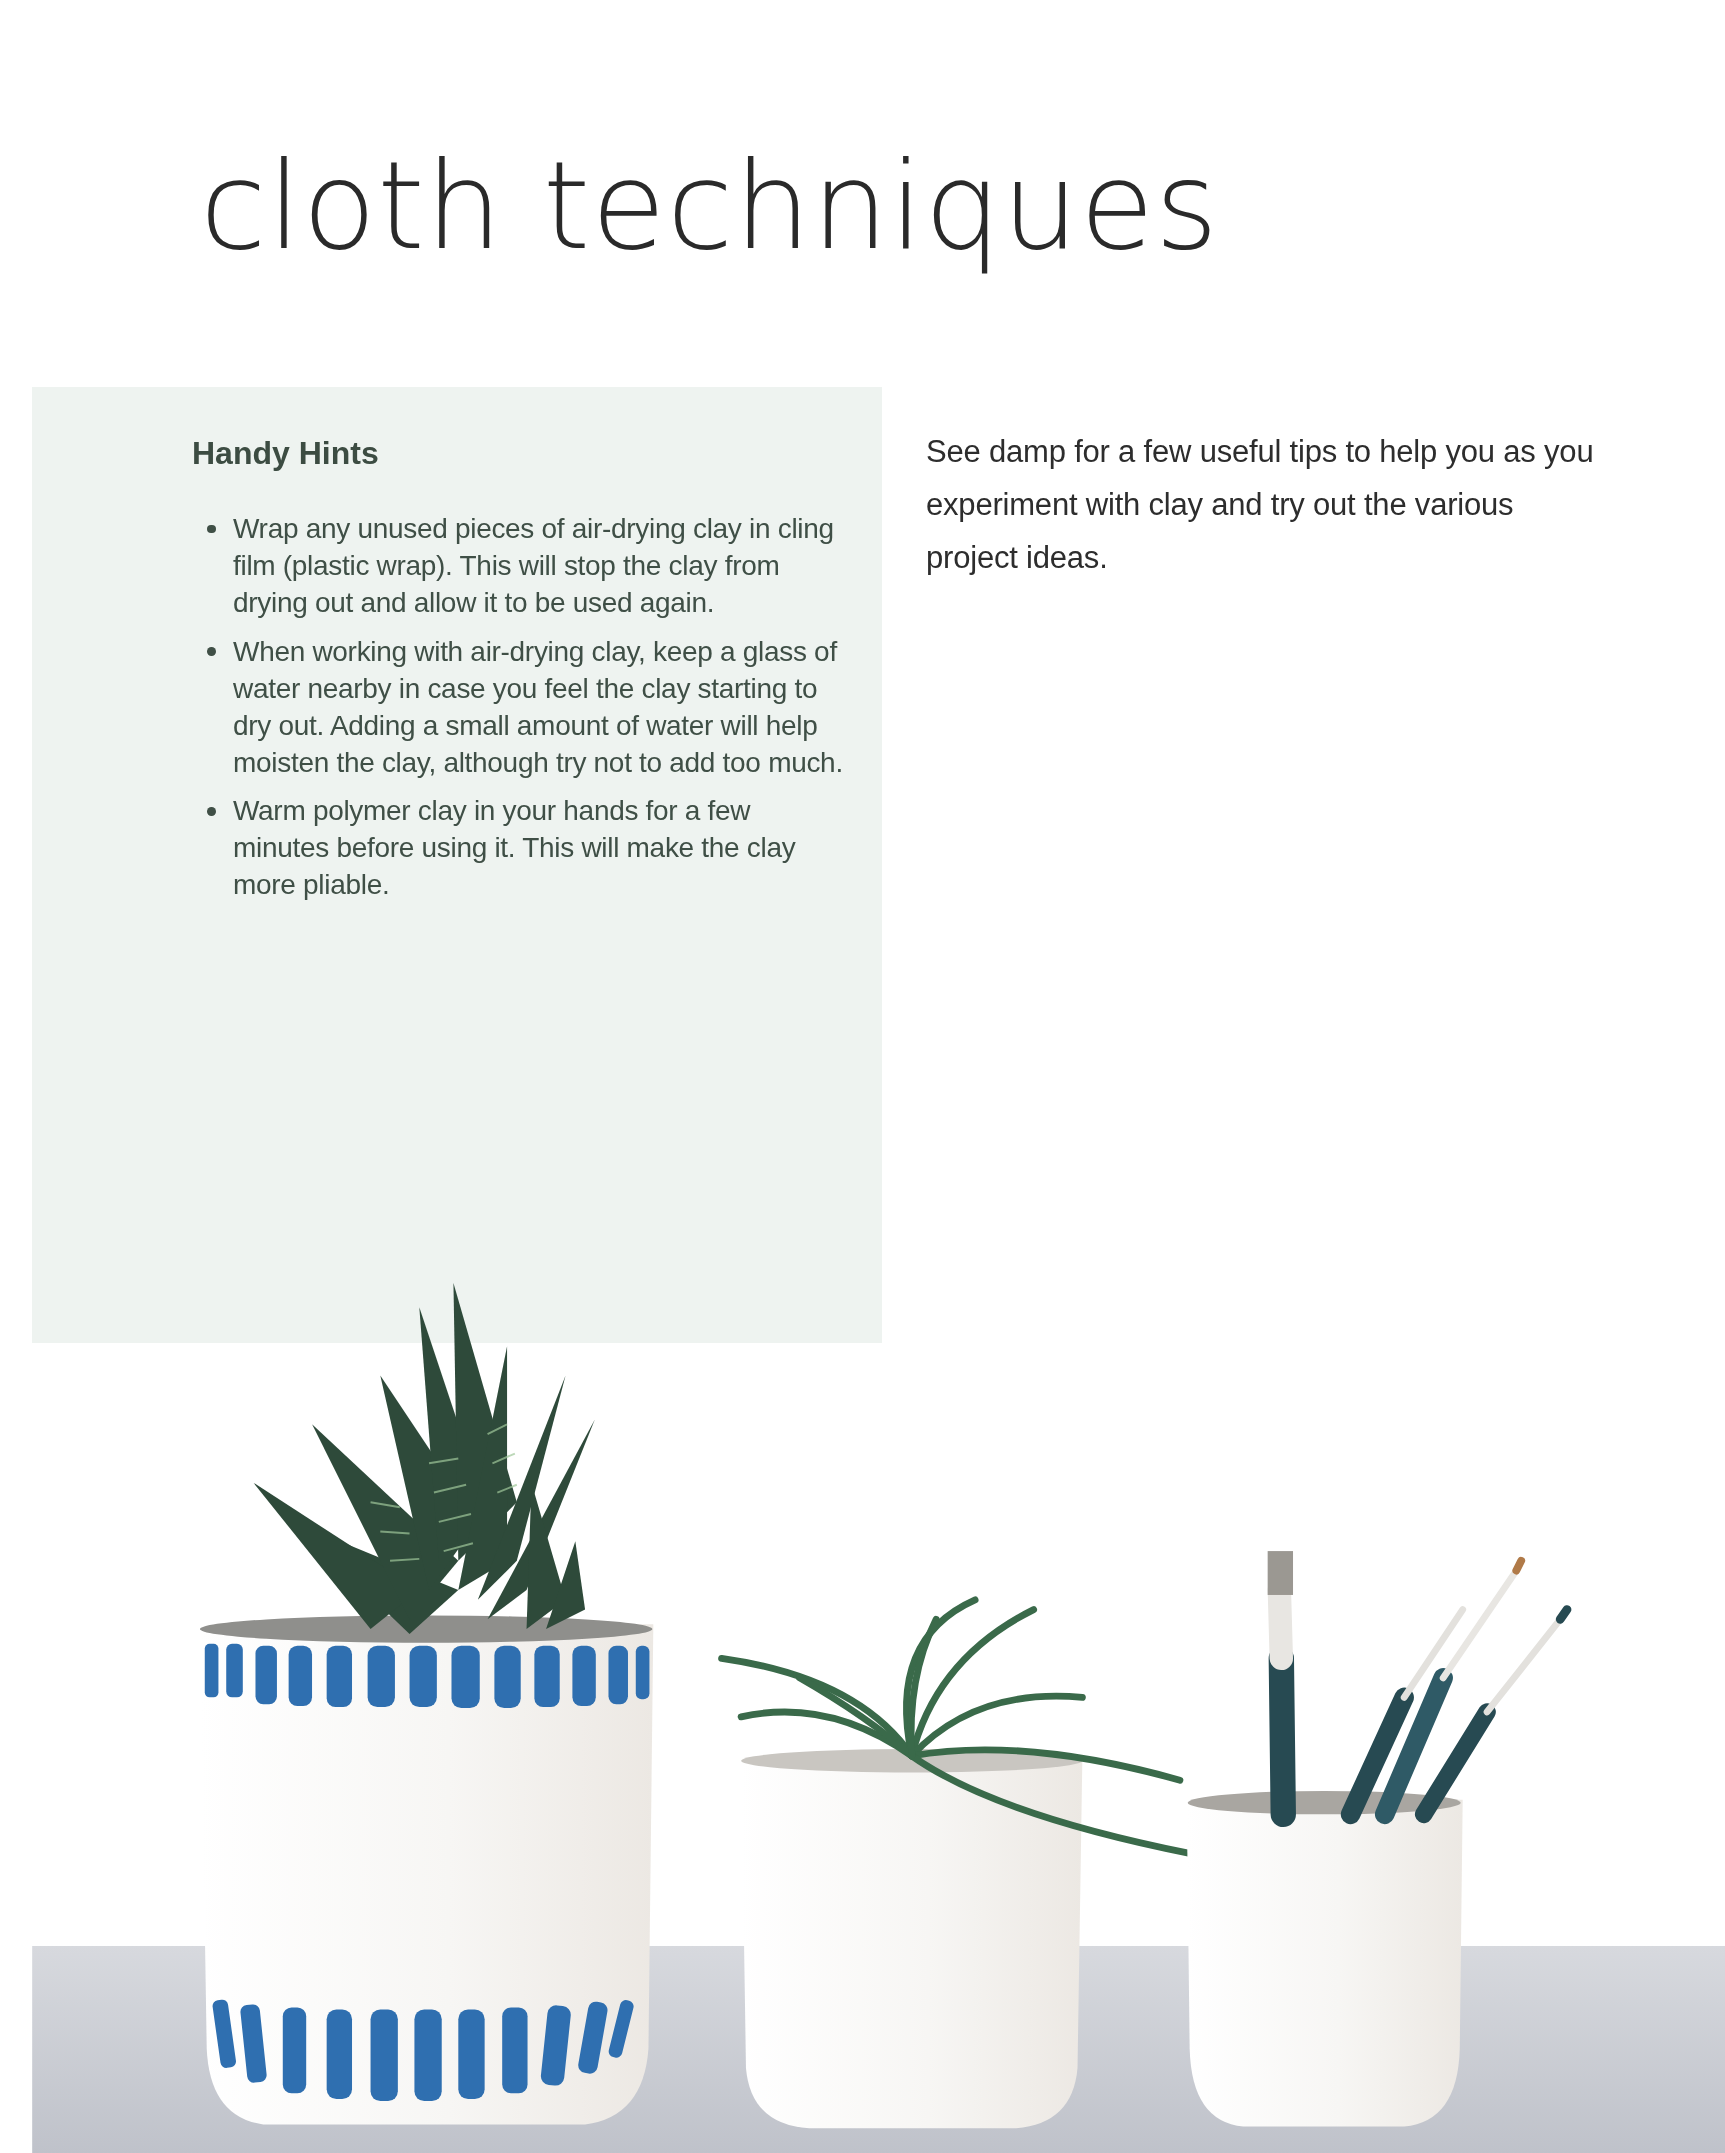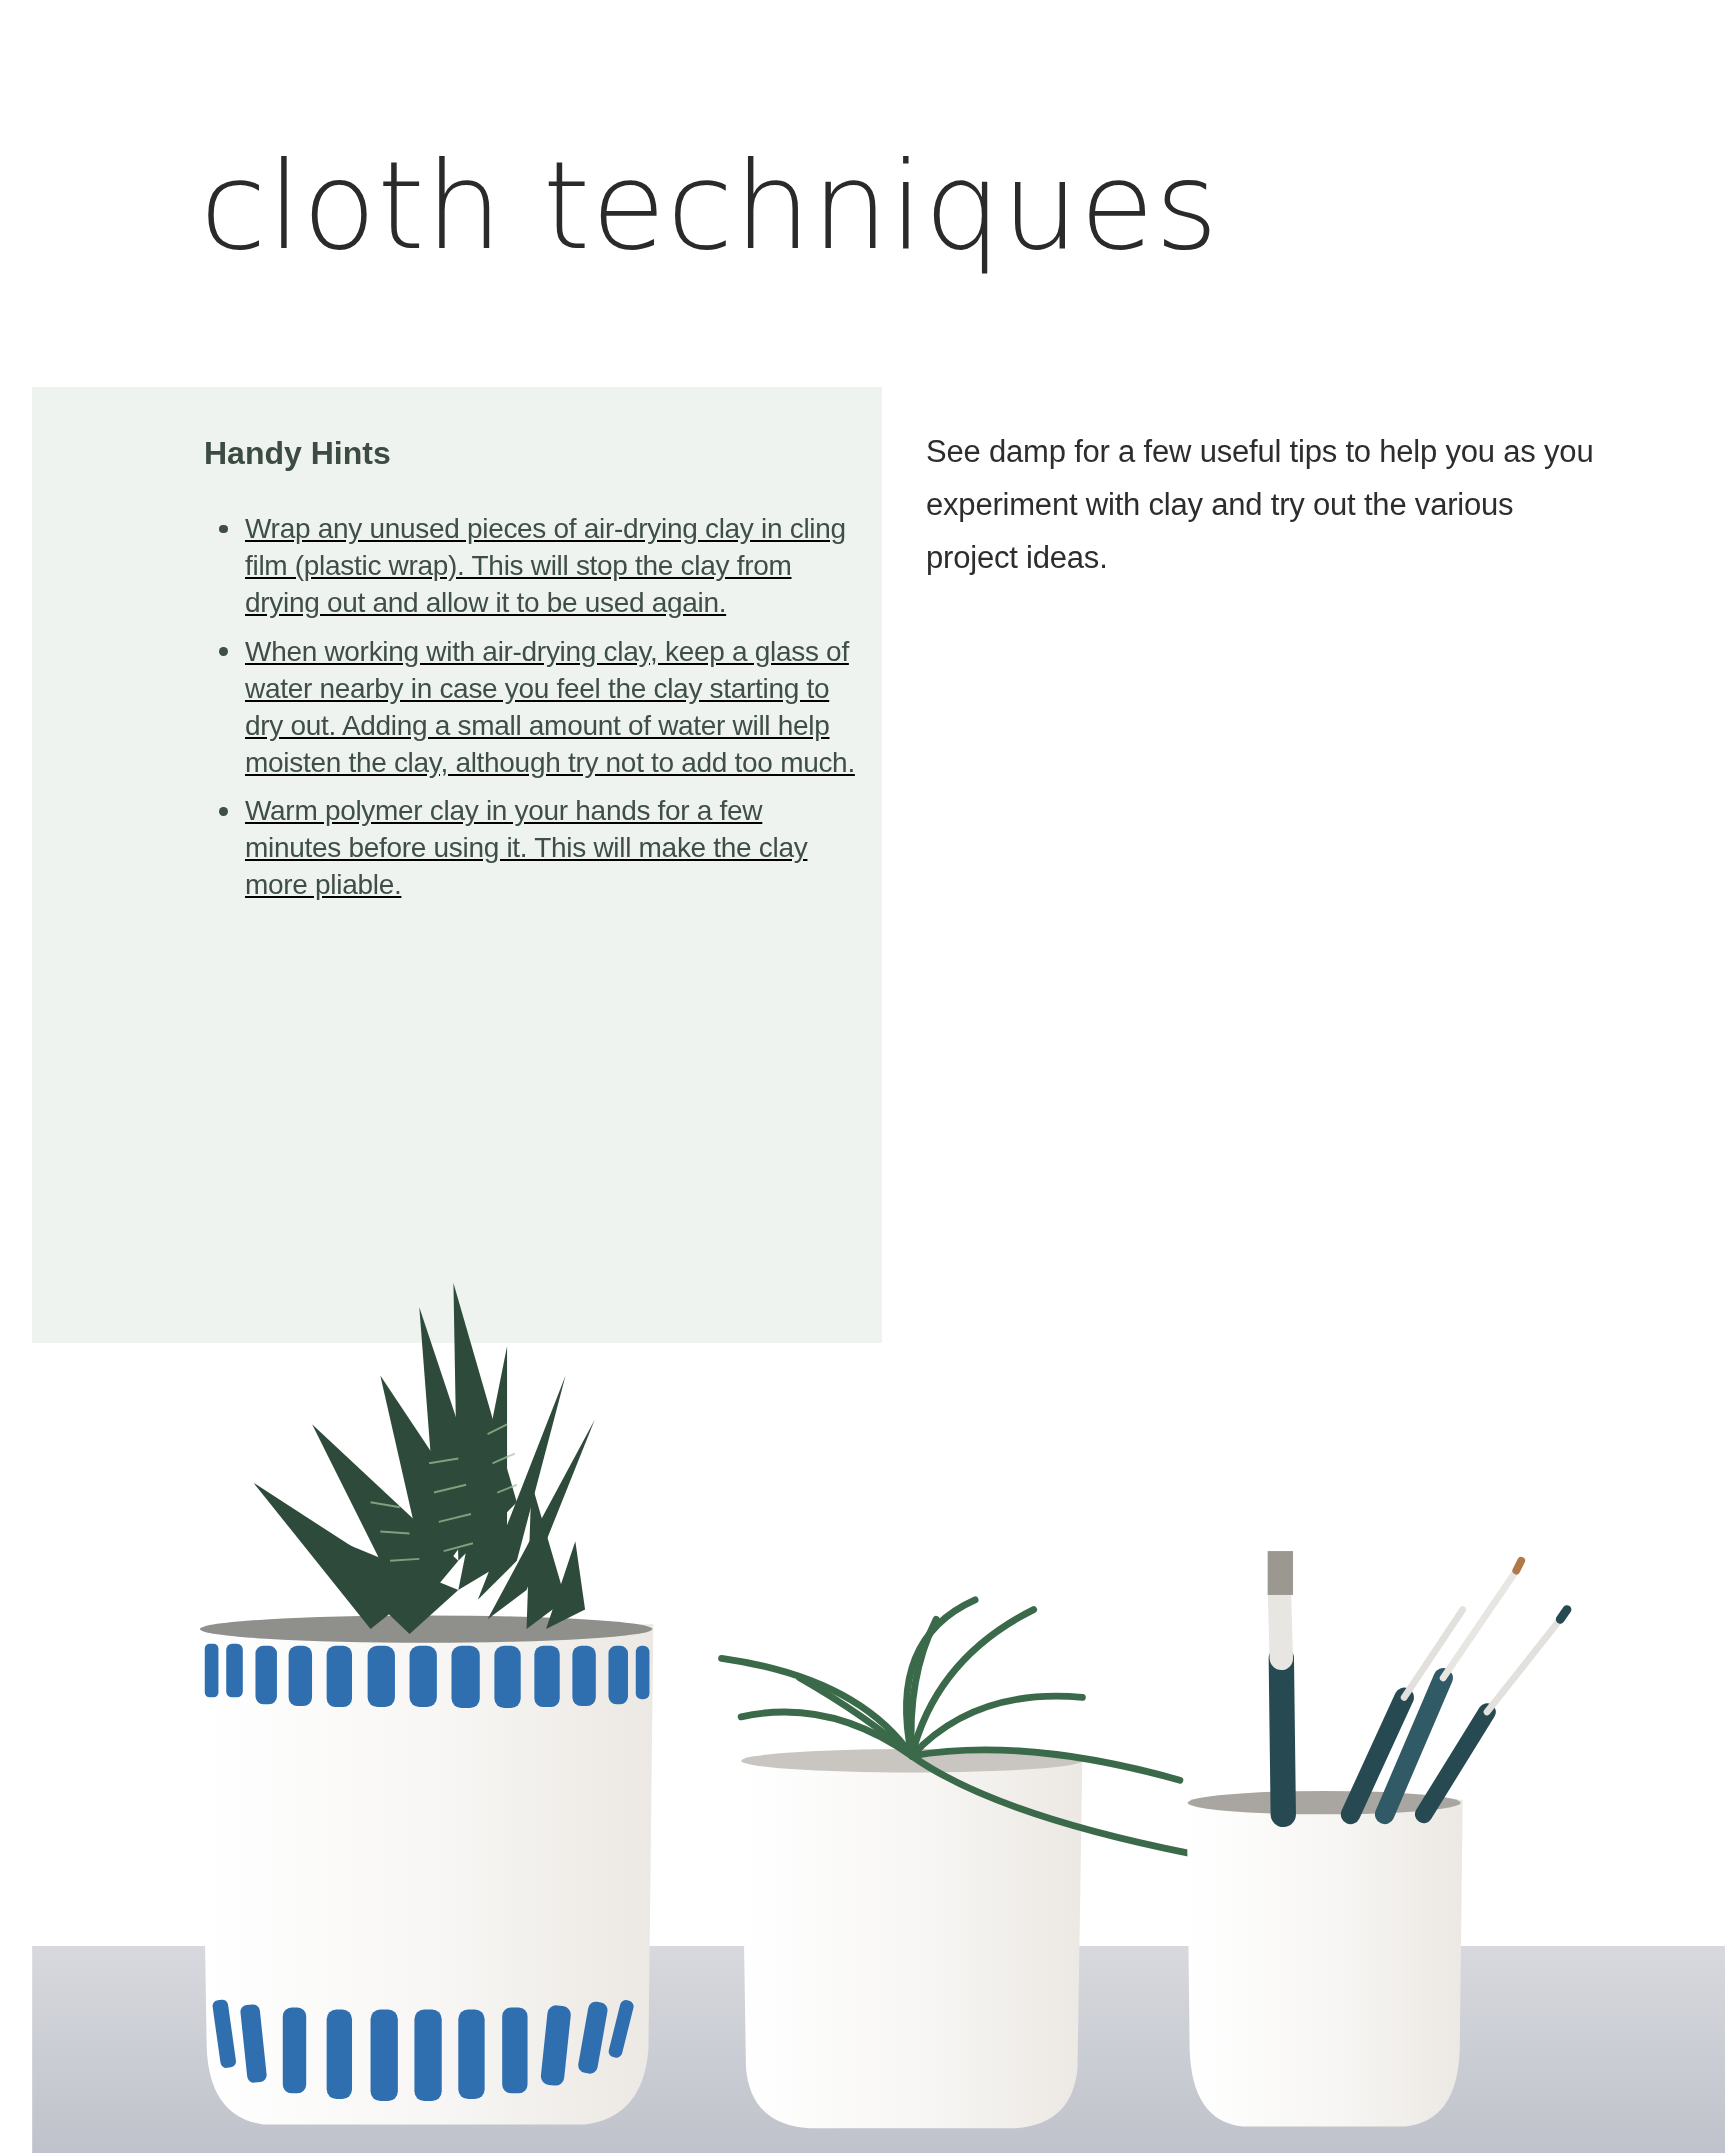--- a/index.html
+++ b/index.html
@@ -1,20 +1,20 @@
 <!DOCTYPE html>
 <html><head>
 <meta charset="utf-8">
 <style>
   html,body{margin:0;padding:0;}
   body{width:1725px;height:2153px;position:relative;overflow:hidden;background:#ffffff;font-family:"Liberation Sans",sans-serif;}
   .title{position:absolute;left:200px;top:146px;font-family:"DejaVu Sans",sans-serif;font-weight:200;font-size:121px;color:#2a2a2a;letter-spacing:1px;margin:0;line-height:1;-webkit-text-stroke:0;}
   .panel{position:absolute;left:32px;top:387px;width:850px;height:956px;background:#eef3f0;}
-  .hints-heading{position:absolute;left:204px;top:435px;font-size:32px;font-weight:bold;color:#3c4c42;margin:0;}
-  .hints-list{position:absolute;left:216px;top:510px;width:644px;margin:0;padding:0;list-style:none;text-decoration:underline;}
+  .hints-heading{position:absolute;left:192px;top:435px;font-size:32px;font-weight:bold;color:#3c4c42;margin:0;}
+  .hints-list{position:absolute;left:204px;top:510px;width:644px;margin:0;padding:0;list-style:none;}
   .hints-list li{position:relative;padding-left:29px;font-size:28px;line-height:37px;color:#3f4f46;margin-bottom:11.7px;letter-spacing:-0.3px;}
   .hints-list li .bullet{position:absolute;left:2.9px;top:14.6px;width:8.8px;height:8.8px;border-radius:50%;background:#3f4f46;}
   .intro{position:absolute;left:926px;top:425px;width:683px;font-size:31px;line-height:53px;color:#2d2d2d;letter-spacing:-0.2px;}
   .intro p{margin:0 0 53px 0;}
   .photo{position:absolute;left:0;top:1268px;width:1725px;height:886px;}
 </style>
 </head>
 <body>
 
 <h1 class="title">cloth techniques</h1>

